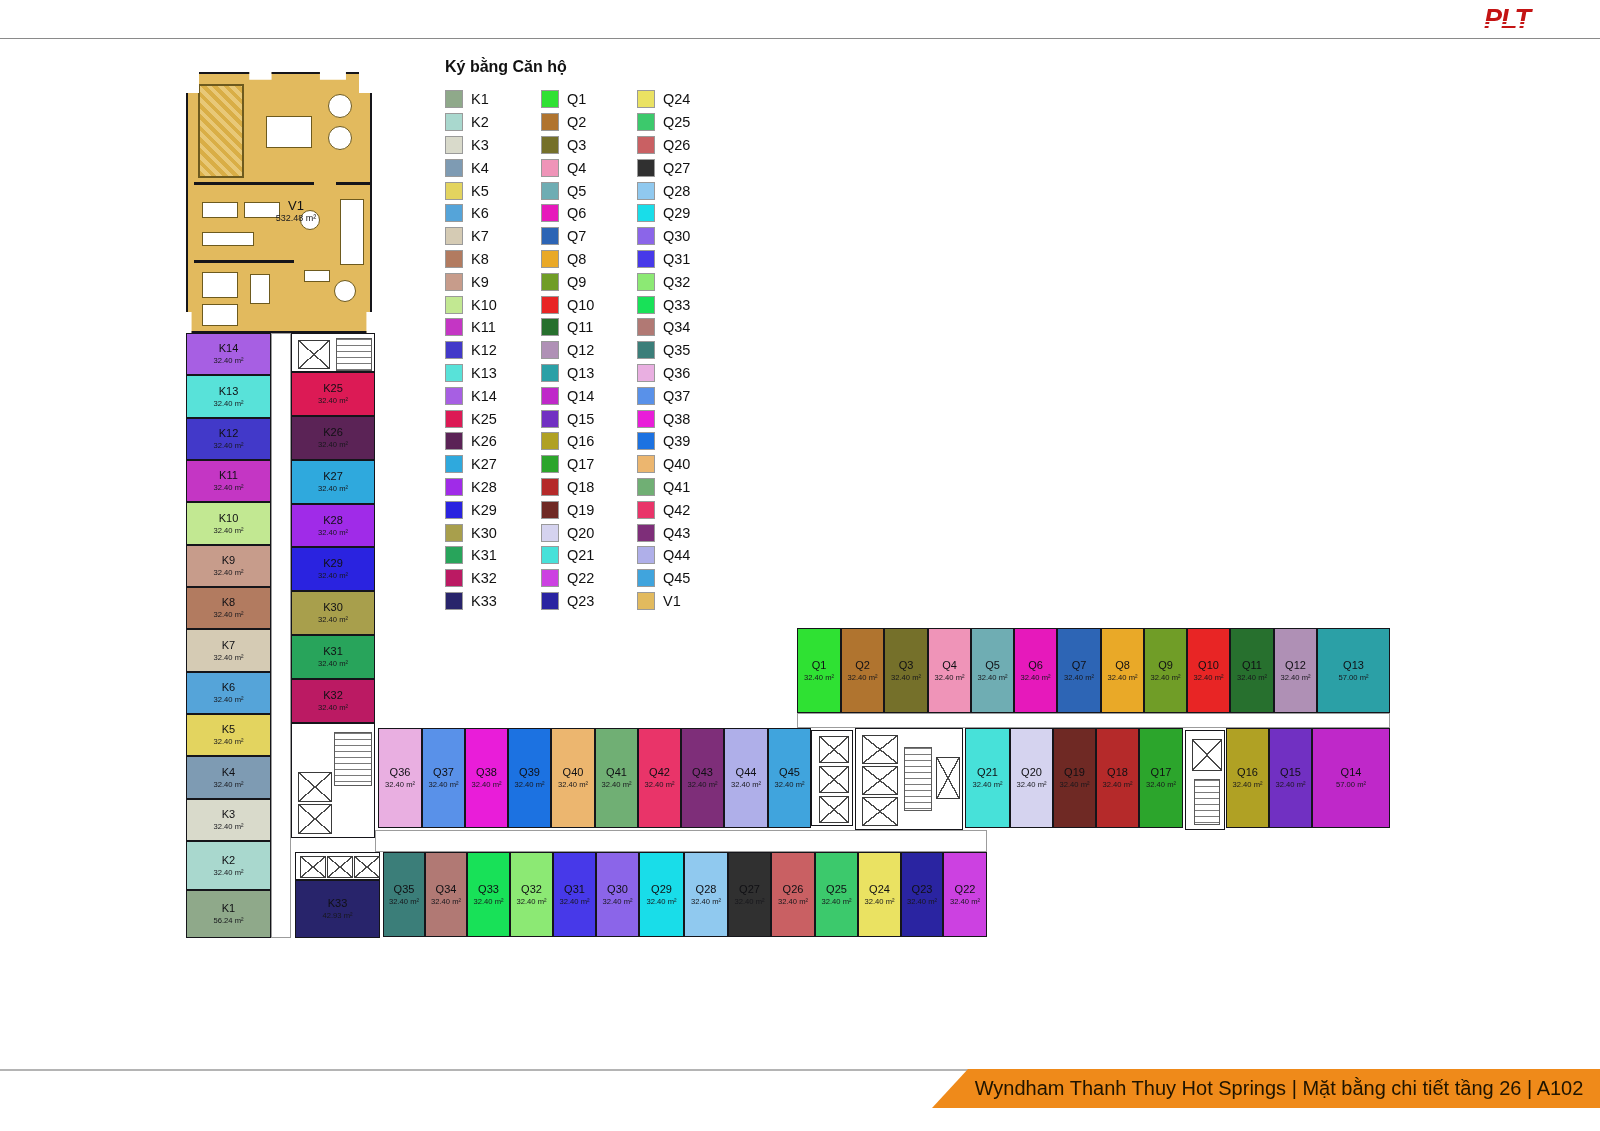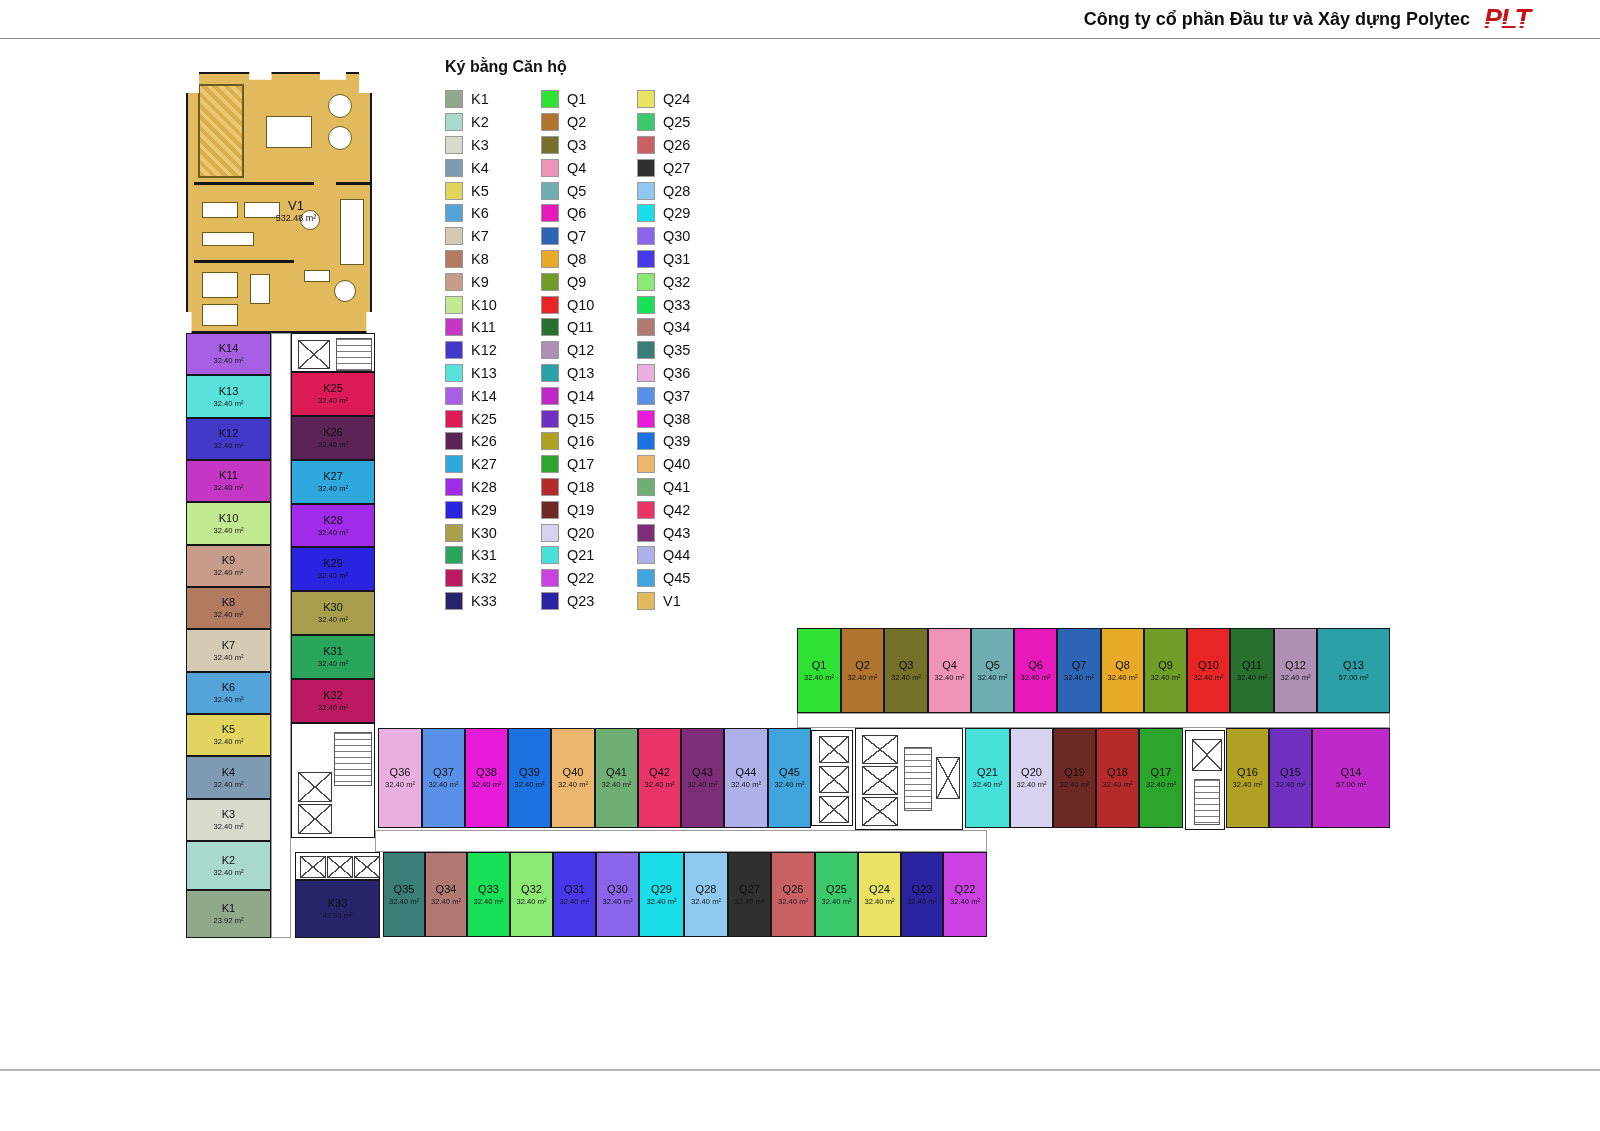--- a/index.html
+++ b/index.html
@@ -57,21 +57,20 @@
       clip-path:polygon(36px 0,100% 0,100% 100%,0 100%);
       display:flex;align-items:center;justify-content:center;}
   .footer-text{font-size:20px;color:#1f1400;padding-left:26px;}
 </style>
 </head>
 <body>
 
 <div class="page">
 
   <div class="header">
-    <div class="header-title">Công ty cổ phần Đầu tư và Xây dựng Polytec</div>
     <div class="logo">
       <span class="logo-text">PLT</span>
       <span class="logo-stripes"></span>
     </div>
   </div>
 
   <div class="legend">
     <div class="legend-title">Ký bằng Căn hộ</div>
     <div class="legend-cols" id="legend-cols">
         <div class="legend-col">
@@ -435,21 +434,21 @@
       <div class="unit" style="left: 186px; top: 799px; width: 85px; height: 42px; background: rgb(217, 218, 203); z-index: 2;">
         <div class="uid">K3</div>
         <div class="uarea">32.40 m²</div>
       </div>
       <div class="unit" style="left: 186px; top: 841px; width: 85px; height: 49px; background: rgb(169, 216, 206); z-index: 2;">
         <div class="uid">K2</div>
         <div class="uarea">32.40 m²</div>
       </div>
       <div class="unit" style="left: 186px; top: 890px; width: 85px; height: 48px; background: rgb(143, 169, 138); z-index: 2;">
         <div class="uid">K1</div>
-        <div class="uarea">23.92 m²</div>
+        <div class="uarea">56.24 m²</div>
       </div>
       <div class="unit" style="left: 291px; top: 372px; width: 84px; height: 44px; background: rgb(220, 26, 85); z-index: 2;">
         <div class="uid">K25</div>
         <div class="uarea">32.40 m²</div>
       </div>
       <div class="unit" style="left: 291px; top: 416px; width: 84px; height: 44px; background: rgb(91, 35, 86); z-index: 2;">
         <div class="uid">K26</div>
         <div class="uarea">32.40 m²</div>
       </div>
       <div class="unit" style="left: 291px; top: 460px; width: 84px; height: 44px; background: rgb(47, 169, 221); z-index: 2;">
@@ -686,14 +685,17 @@
         <div class="stair" style="left: 48px; top: 18px; width: 26px; height: 62px;"></div>
         <div class="elev" style="left: 80px; top: 28px; width: 22px; height: 40px;"></div>
       </div>
       <div class="core" style="left: 1185px; top: 730px; width: 40px; height: 100px;">
         <div class="elev" style="left: 6px; top: 8px; width: 28px; height: 30px;"></div>
         <div class="stair" style="left: 8px; top: 48px; width: 24px; height: 44px;"></div>
       </div>
     </div>
 
   <div class="footer-rule"></div>
+  <div class="footer-banner">
+    <div class="footer-text">Wyndham Thanh Thuy Hot Springs | Mặt bằng chi tiết tầng 26 | A102</div>
+  </div>
 
 </div>
 
 </body></html>

